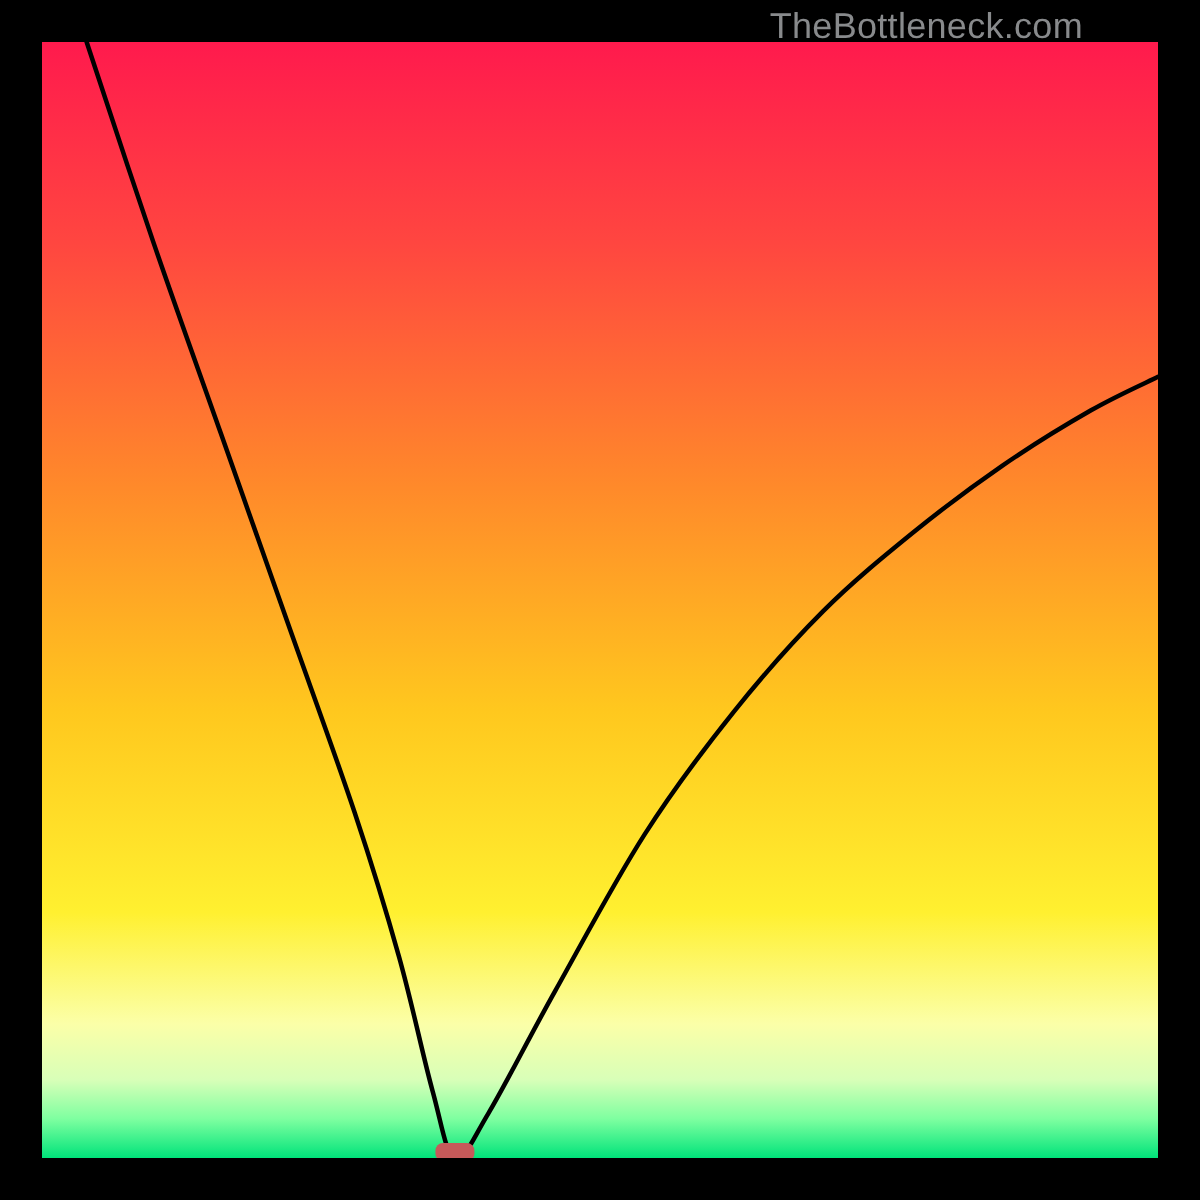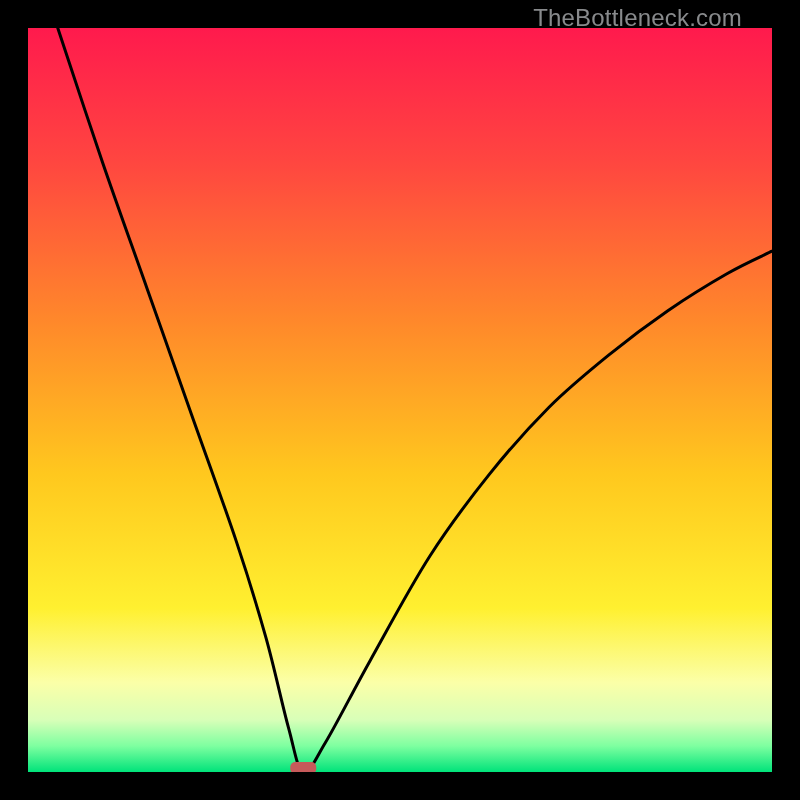--- a/index.html
+++ b/index.html
@@ -11,21 +11,20 @@
     background: #000;
     font-family: Arial, Helvetica, sans-serif;
   }
   .frame {
     position: absolute;
     left: 0;
     top: 0;
     width: 732px;
     height: 800px;
     background: #000;
-    padding-left: 20px;
   }
   .plot-area {
     position: absolute;
     left: 28px;
     top: 28px;
     width: 744px;
     height: 744px;
     overflow: hidden;
   }
   .watermark {

